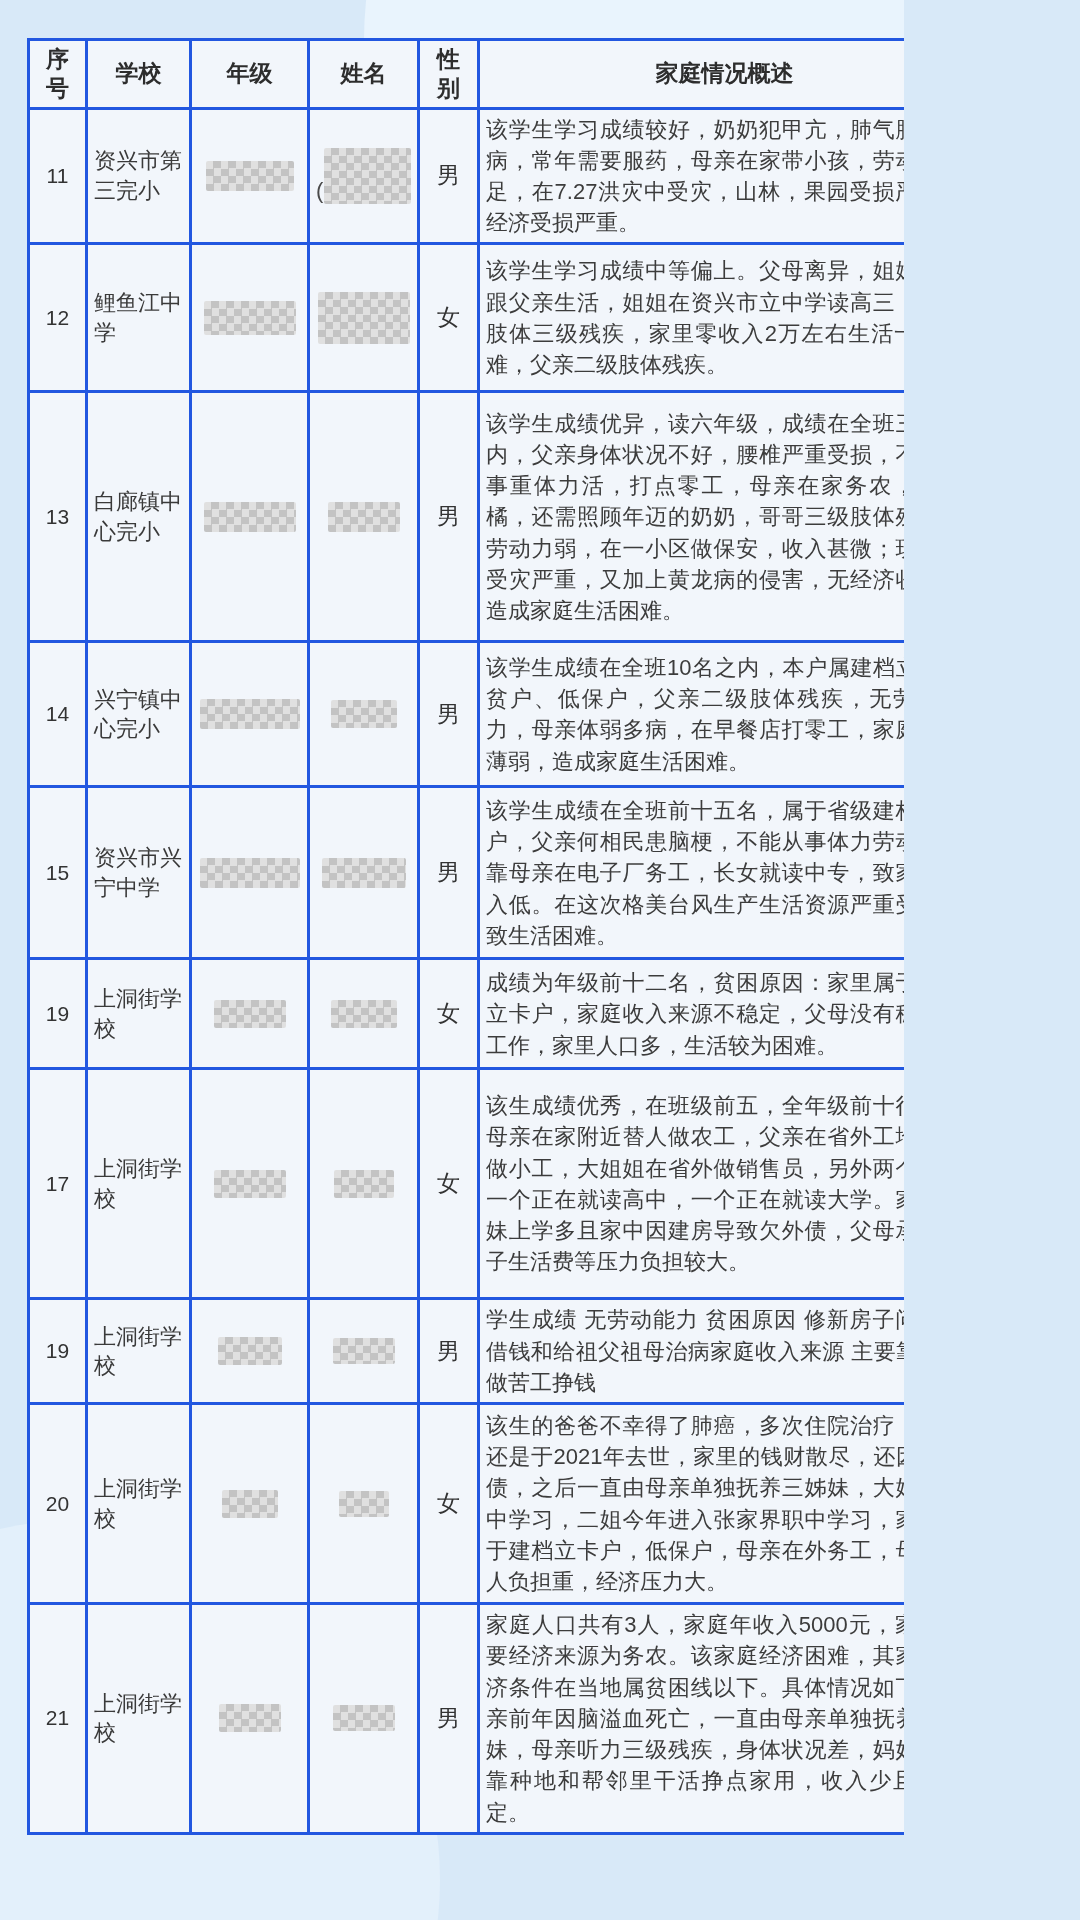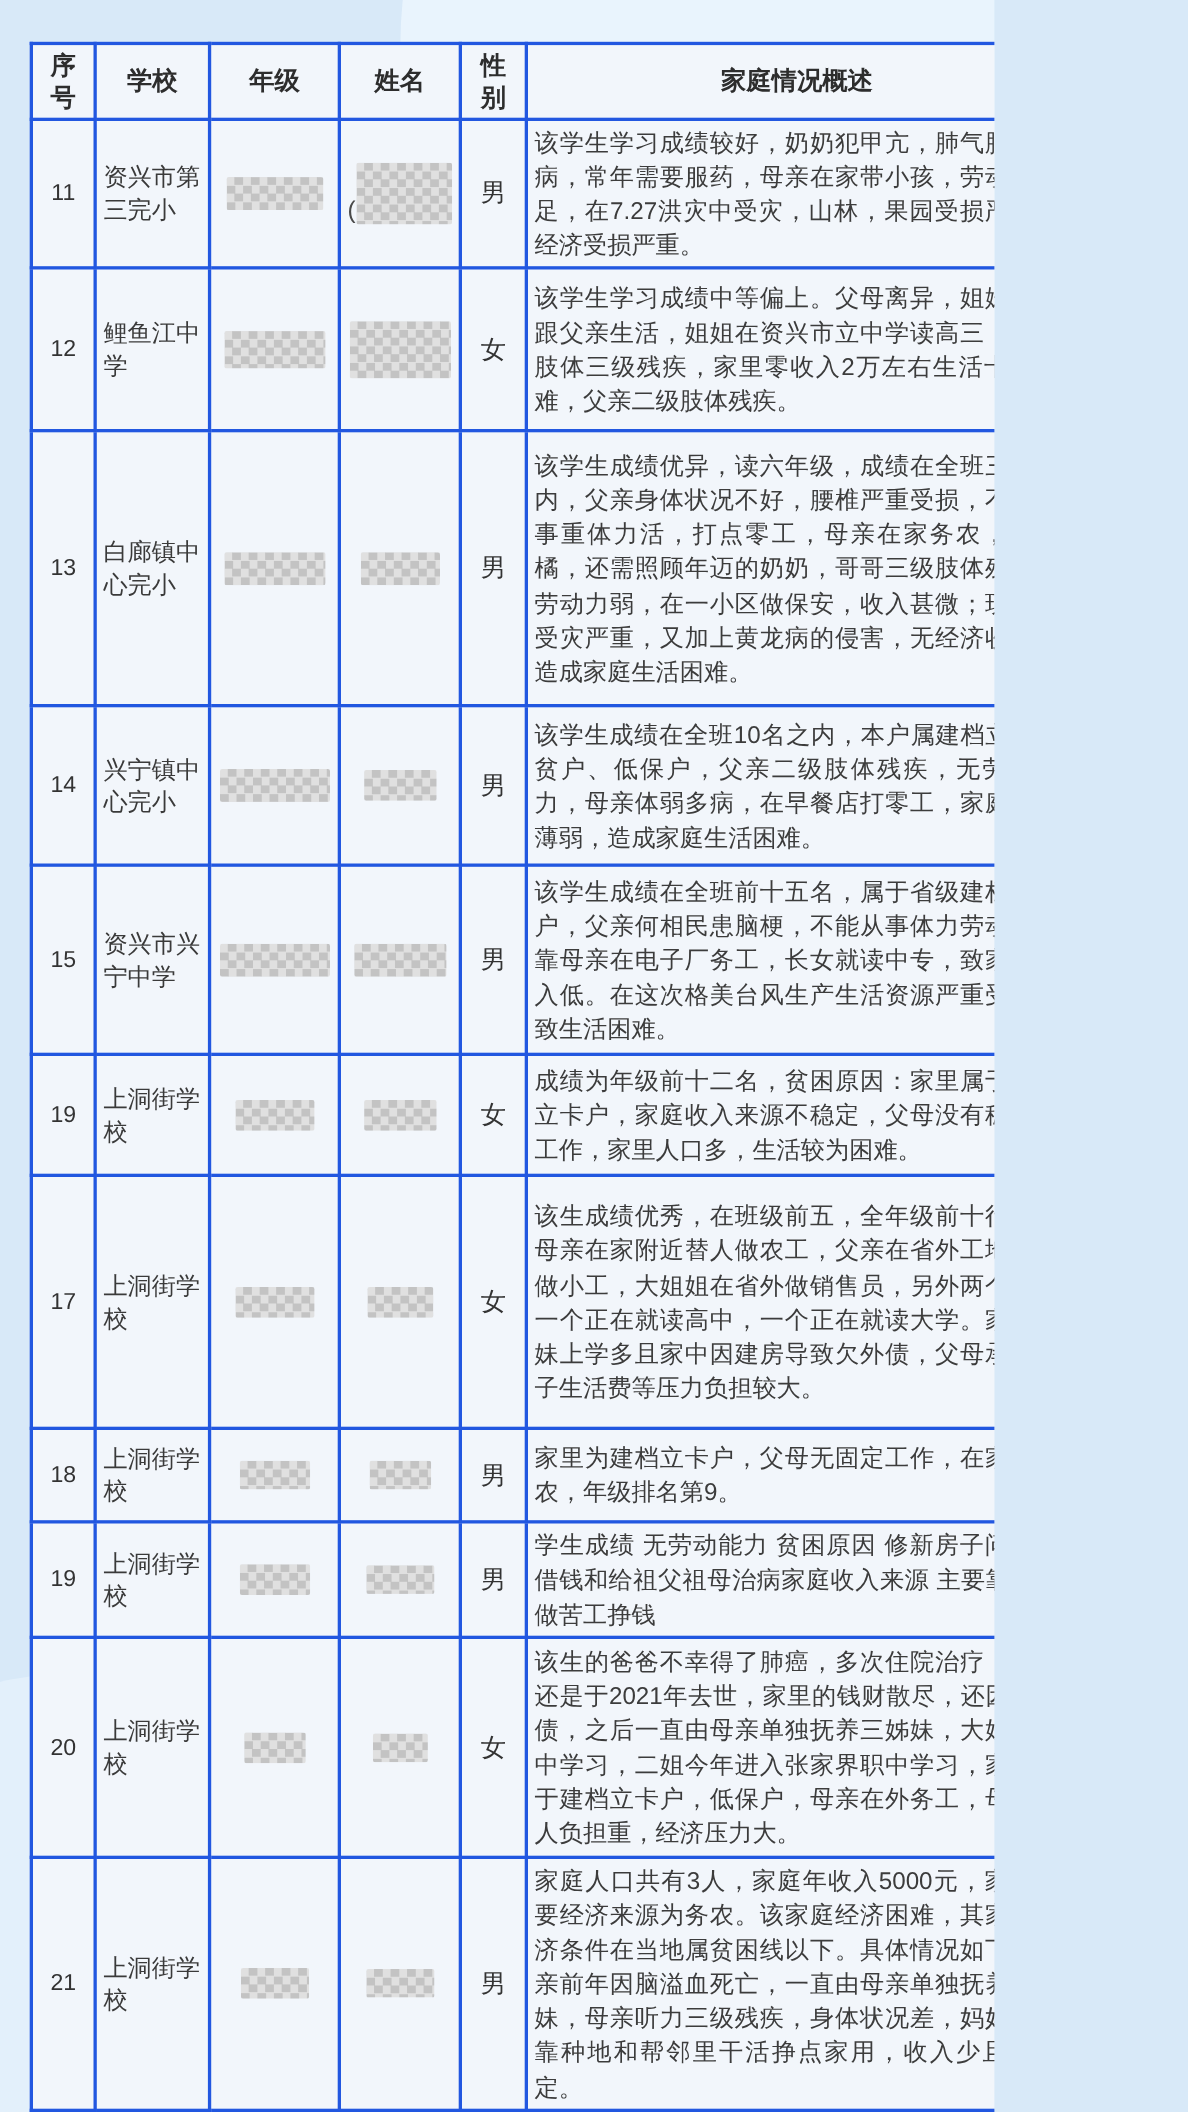--- a/index.html
+++ b/index.html
@@ -173,33 +173,20 @@
           <td class="c-grade"><span class="mosaic" style="width: 72px; height: 28px;"></span></td>
           <td class="c-name">
             <span class="name-wrap">
               <span class="mosaic" style="width: 60px; height: 28px;"></span>
             </span>
           </td>
           <td class="c-gender">女</td>
           <td class="c-desc">该生成绩优秀，在班级前五，全年级前十行列。母亲在家附近替人做农工，父亲在省外工地建房做小工，大姐姐在省外做销售员，另外两个姐姐一个正在就读高中，一个正在就读大学。家中姐妹上学多且家中因建房导致欠外债，父母承担孩子生活费等压力负担较大。</td>
           <td class="c-income">5w</td>
         </tr>
-        <tr style="height: 85px;">
-          <td class="c-no">18</td>
-          <td class="c-school">上洞街学校</td>
-          <td class="c-grade"><span class="mosaic" style="width: 64px; height: 26px;"></span></td>
-          <td class="c-name">
-            <span class="name-wrap">
-              <span class="mosaic" style="width: 56px; height: 26px;"></span>
-            </span>
-          </td>
-          <td class="c-gender">男</td>
-          <td class="c-desc">家里为建档立卡户，父母无固定工作，在家中务农，年级排名第9。</td>
-          <td class="c-income">2w</td>
-        </tr>
         <tr style="height: 100px;">
           <td class="c-no">19</td>
           <td class="c-school">上洞街学校</td>
           <td class="c-grade"><span class="mosaic" style="width: 64px; height: 28px;"></span></td>
           <td class="c-name">
             <span class="name-wrap">
               <span class="mosaic" style="width: 62px; height: 26px;"></span>
             </span>
           </td>
           <td class="c-gender">男</td>

